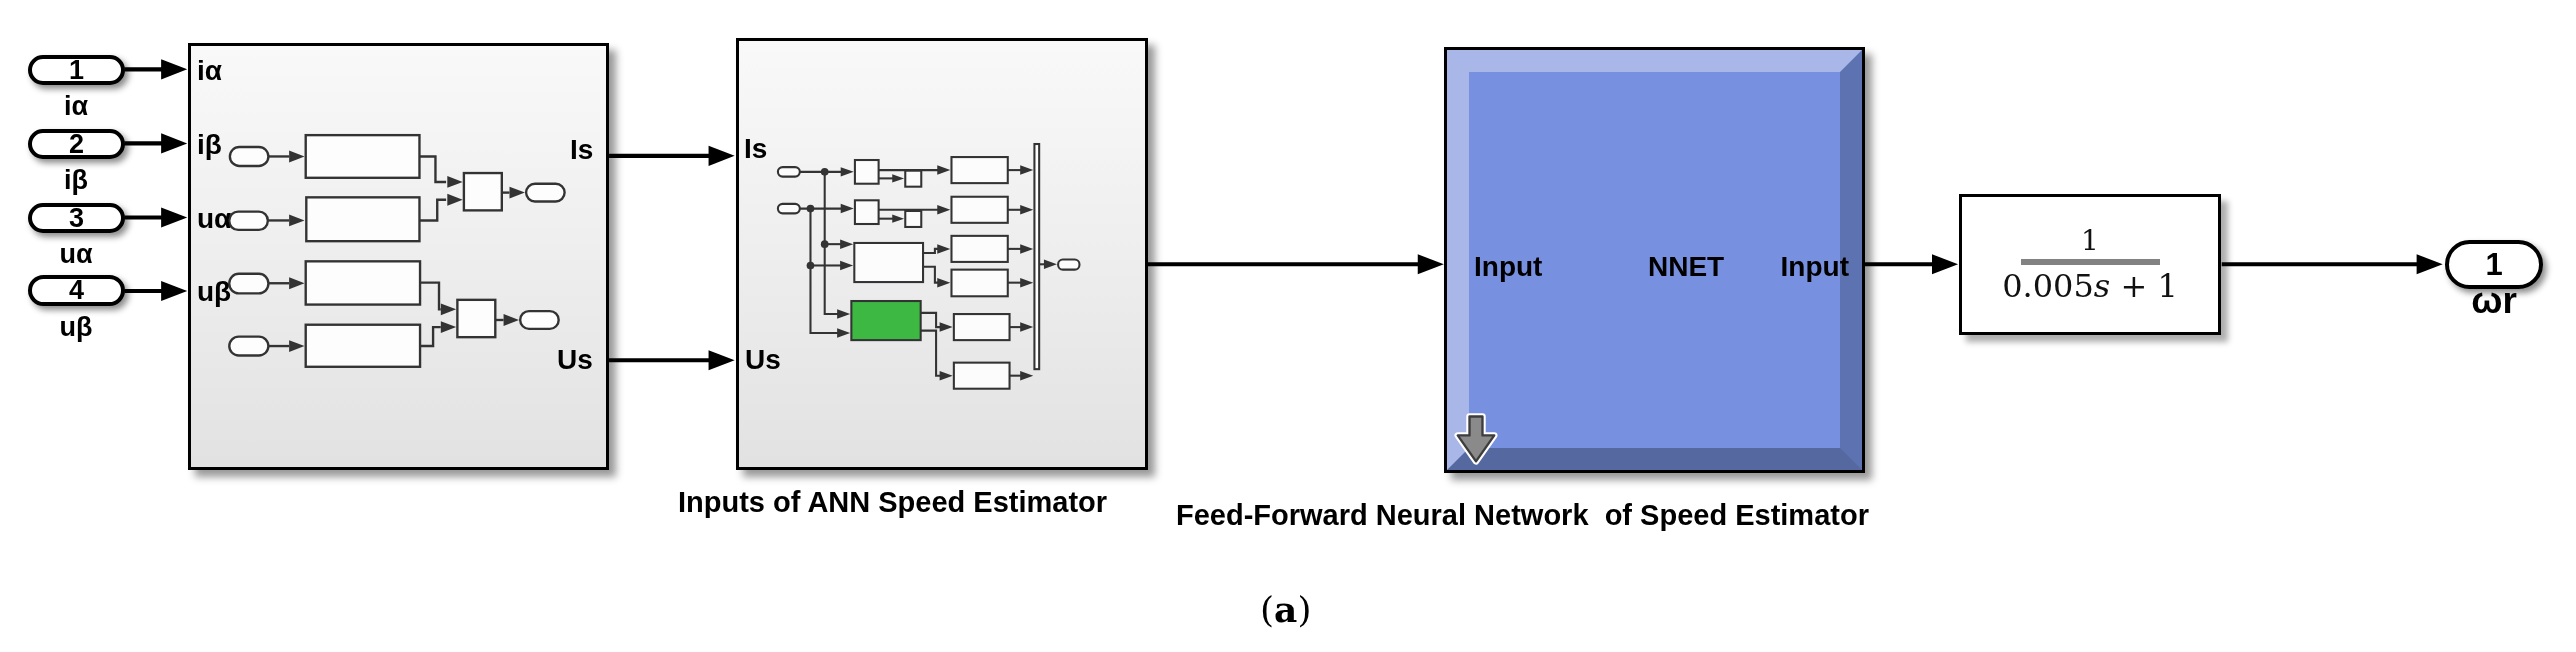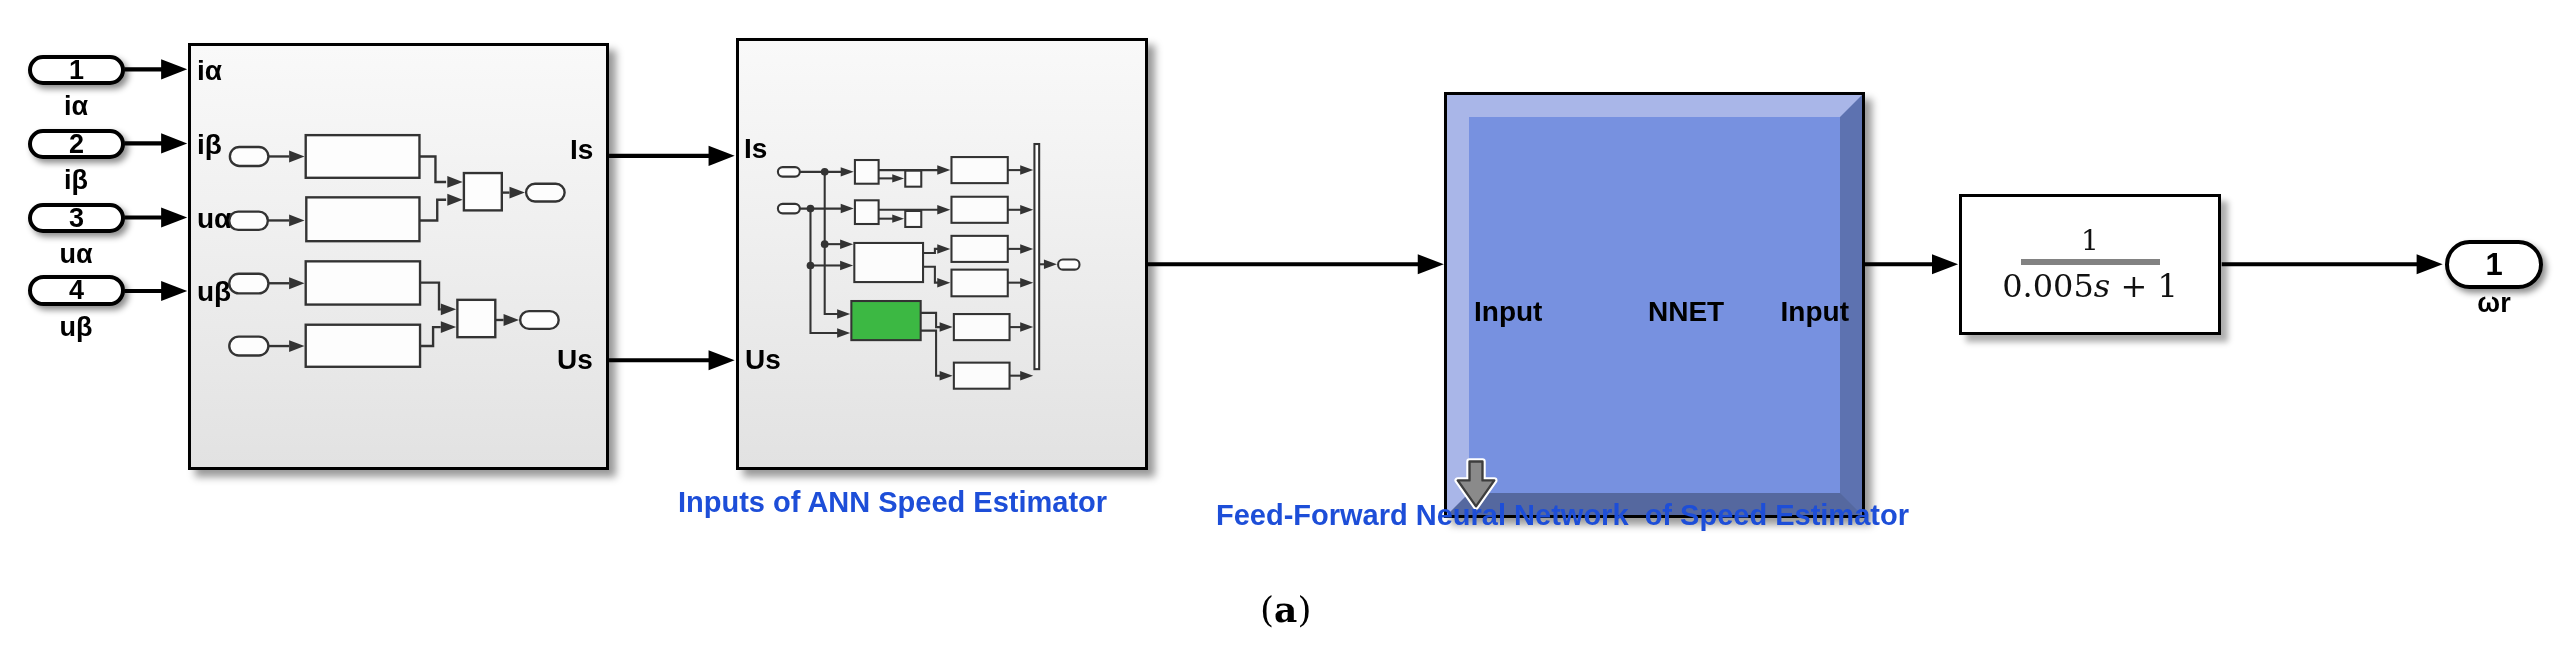--- a/index.html
+++ b/index.html
@@ -11,36 +11,36 @@
             border:3px solid #000;box-shadow:6.5px 7.1px 7.7px rgba(0,0,0,.40);z-index:1;box-sizing:border-box;}
   .blklabel{position:absolute;z-index:10;color:#000;font-size:28px;font-weight:600;line-height:1.05;white-space:pre;}
   
   .port{position:absolute;background:#fff;border:4.1px solid #000;border-radius:24px;
         display:flex;align-items:center;justify-content:center;
         font-size:27px;font-weight:600;color:#000;z-index:6;
         box-shadow:3.6px 4.1px 6px rgba(0,0,0,.45);box-sizing:border-box;}
   .portlabel{position:absolute;z-index:10;font-size:27px;font-weight:600;color:#000;text-align:center;white-space:pre;}
   
   .nnet{position:absolute;left:1444px;top:47px;width:421px;height:426px;border:3.6px solid #000;
-        box-shadow:7.1px 7.1px 7.7px rgba(0,0,0,.40);z-index:6;box-sizing:border-box;margin-top:45px;}
+        box-shadow:7.1px 7.1px 7.7px rgba(0,0,0,.40);z-index:6;box-sizing:border-box;}
   .nnet .bevel{position:absolute;inset:0;border-top:22.5px solid #a9b6e8;border-left:22.5px solid #a9b6e8;
         border-right:22.5px solid #5d72b0;border-bottom:22.5px solid #55689f;background:#7791e0;box-sizing:border-box;}
   .nnet span{position:absolute;font-size:28px;font-weight:600;color:#000;top:201px;z-index:7;}
   .nnet-badge{position:absolute;left:6px;top:363px;z-index:8;}
   
   .tf{position:absolute;left:1959px;top:194px;width:262px;height:141px;background:#fff;border:3.6px solid #000;
       box-shadow:6.5px 6.5px 6px rgba(0,0,0,.32);z-index:6;box-sizing:border-box;
       display:flex;flex-direction:column;align-items:center;justify-content:center;
       font-family:"DejaVu Serif",serif;color:#111;}
   .tf .num{font-size:28px;line-height:1;}
   .tf .bar{width:139px;height:6px;background:#828282;margin:4.1px 0 4.7px 0;}
   .tf .den{font-size:32px;line-height:1;}
   .tf .den .it{font-style:italic;}
   
-  .caption{position:absolute;z-index:10;font-size:29px;font-weight:600;color:#1d4ed8;white-space:pre;}
+  .caption{position:absolute;z-index:10;font-size:29px;font-weight:600;color:#000000;white-space:pre;}
   .figcap{position:absolute;left:1260px;top:588px;z-index:10;font-family:"DejaVu Serif",serif;font-size:36px;color:#000;}
   .figcap b{font-weight:bold;}
   .siglabel{position:absolute;left:901px;top:247px;z-index:10;font-size:34px;font-weight:600;color:#000;}
 </style>
 </head>
 <body>
 
 <div class="canvas">
 
   <div class="sysblock" style="left:188px;top:43px;width:421px;height:427px;"></div>
@@ -227,20 +227,20 @@
 
   <div class="tf">
     <div class="num">1</div>
     <div class="bar"></div>
     <div class="den"><span>0.005</span><span class="it">s</span><span> + 1</span></div>
   </div>
 
   <div class="port" style="left:2445px;top:240px;width:98px;height:49px;border-width:4.7px;border-radius:27px;font-size:31px;">
       <span>1</span>
     </div>
-  <div class="portlabel" style="left:2445px;top:288px;width:98px;font-size:27px;">ωr</div>
+  <div class="portlabel" style="left:2445px;top:280px;width:98px;font-size:37px;">ωr</div>
 
   <div class="caption" style="left:678px;top:486px;">Inputs of ANN Speed Estimator</div>
-  <div class="caption" style="left:1216px;top:499px;">Feed-Forward Neural Network  of Speed Estimator</div>
+  <div class="caption" style="left:1176px;top:499px;">Feed-Forward Neural Network  of Speed Estimator</div>
   <div class="figcap"><span>(</span><b>a</b><span>)</span></div>
 
 </div>
 
 
 </body></html>

